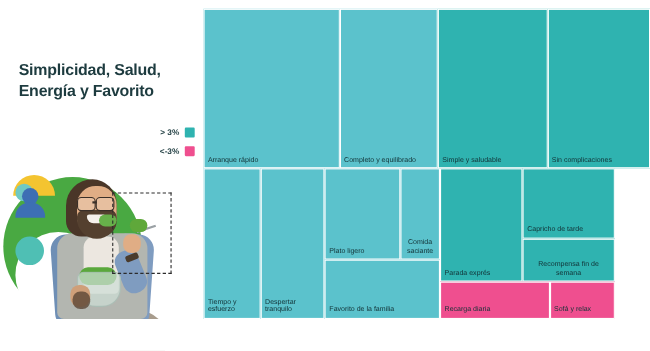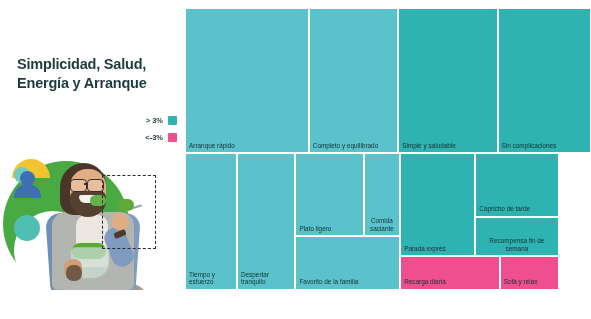--- a/index.html
+++ b/index.html
@@ -193,21 +193,21 @@
 </style>
 </head>
 <body>
 
 <div class="slide">
 
   <div class="left">
 
     <div class="title">
       <span>Simplicidad, Salud,</span>
-      <span>Energía y Arranque</span>
+      <span>Energía y Favorito</span>
     </div>
 
     <div class="legend" id="legend-host">
         <div class="legend-row">
           <span class="legend-label">&gt; 3%</span>
           <span class="legend-swatch" style="background: rgb(47, 179, 176);"></span>
         </div>
         <div class="legend-row">
           <span class="legend-label">&lt;-3%</span>
           <span class="legend-swatch" style="background: rgb(239, 79, 143);"></span>

